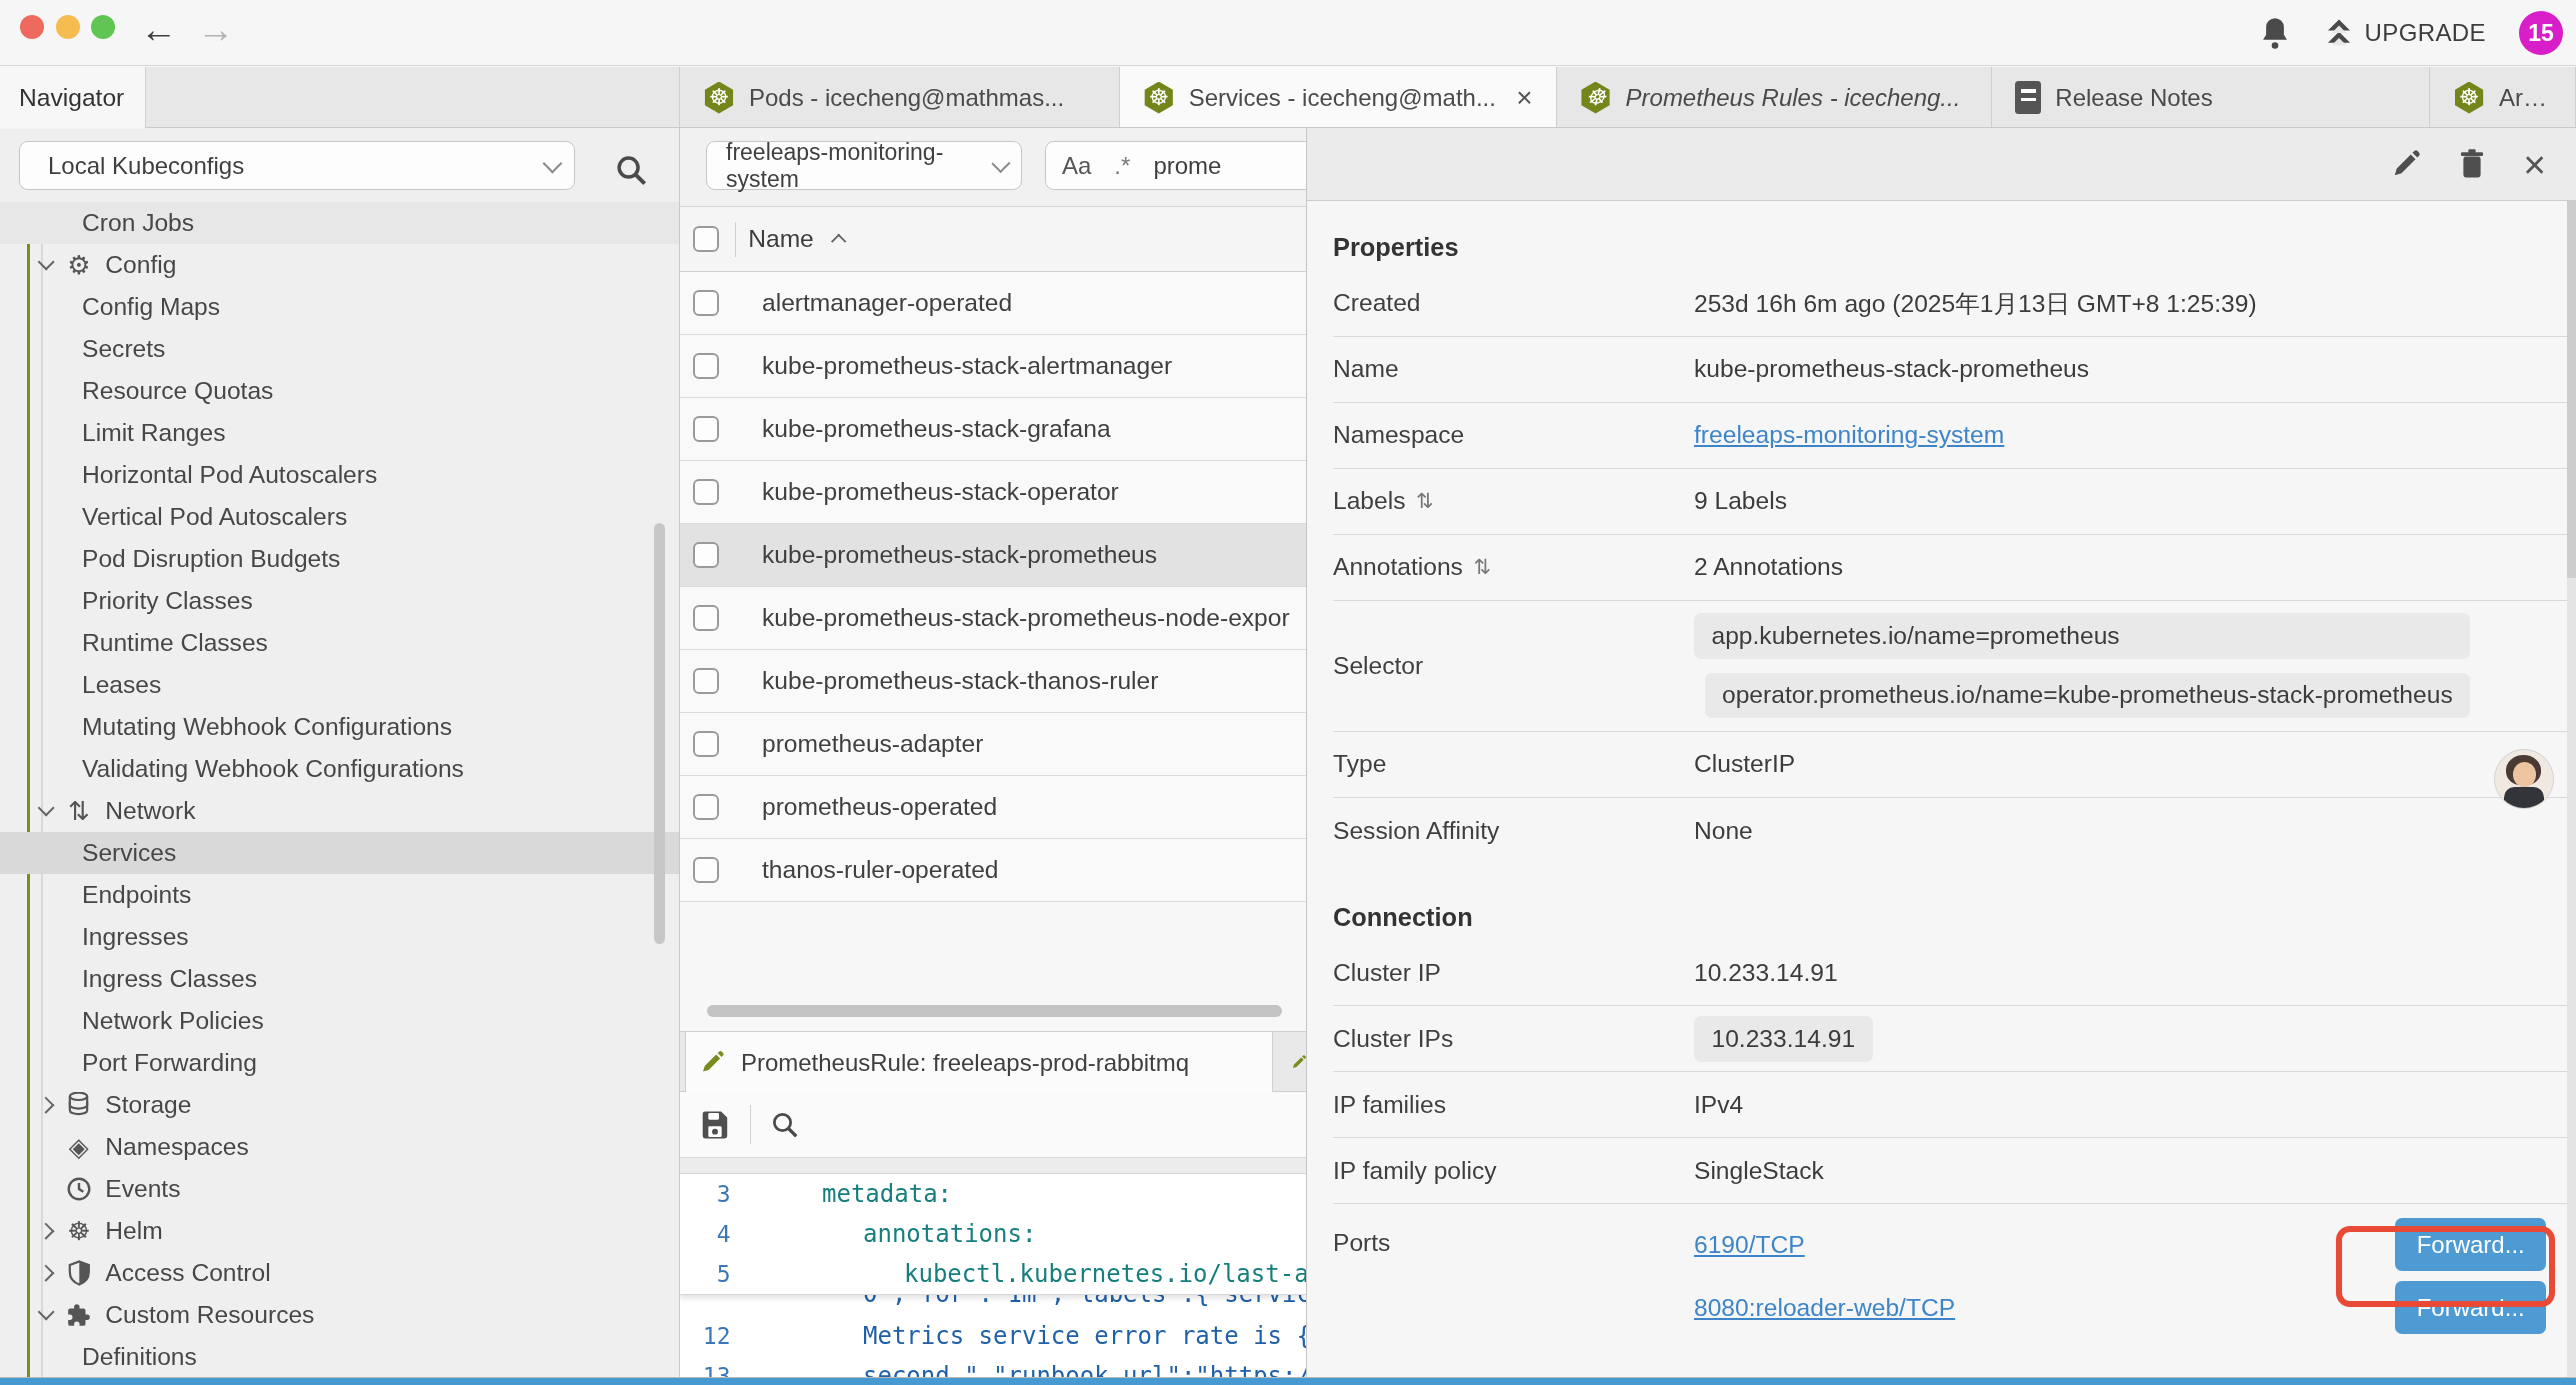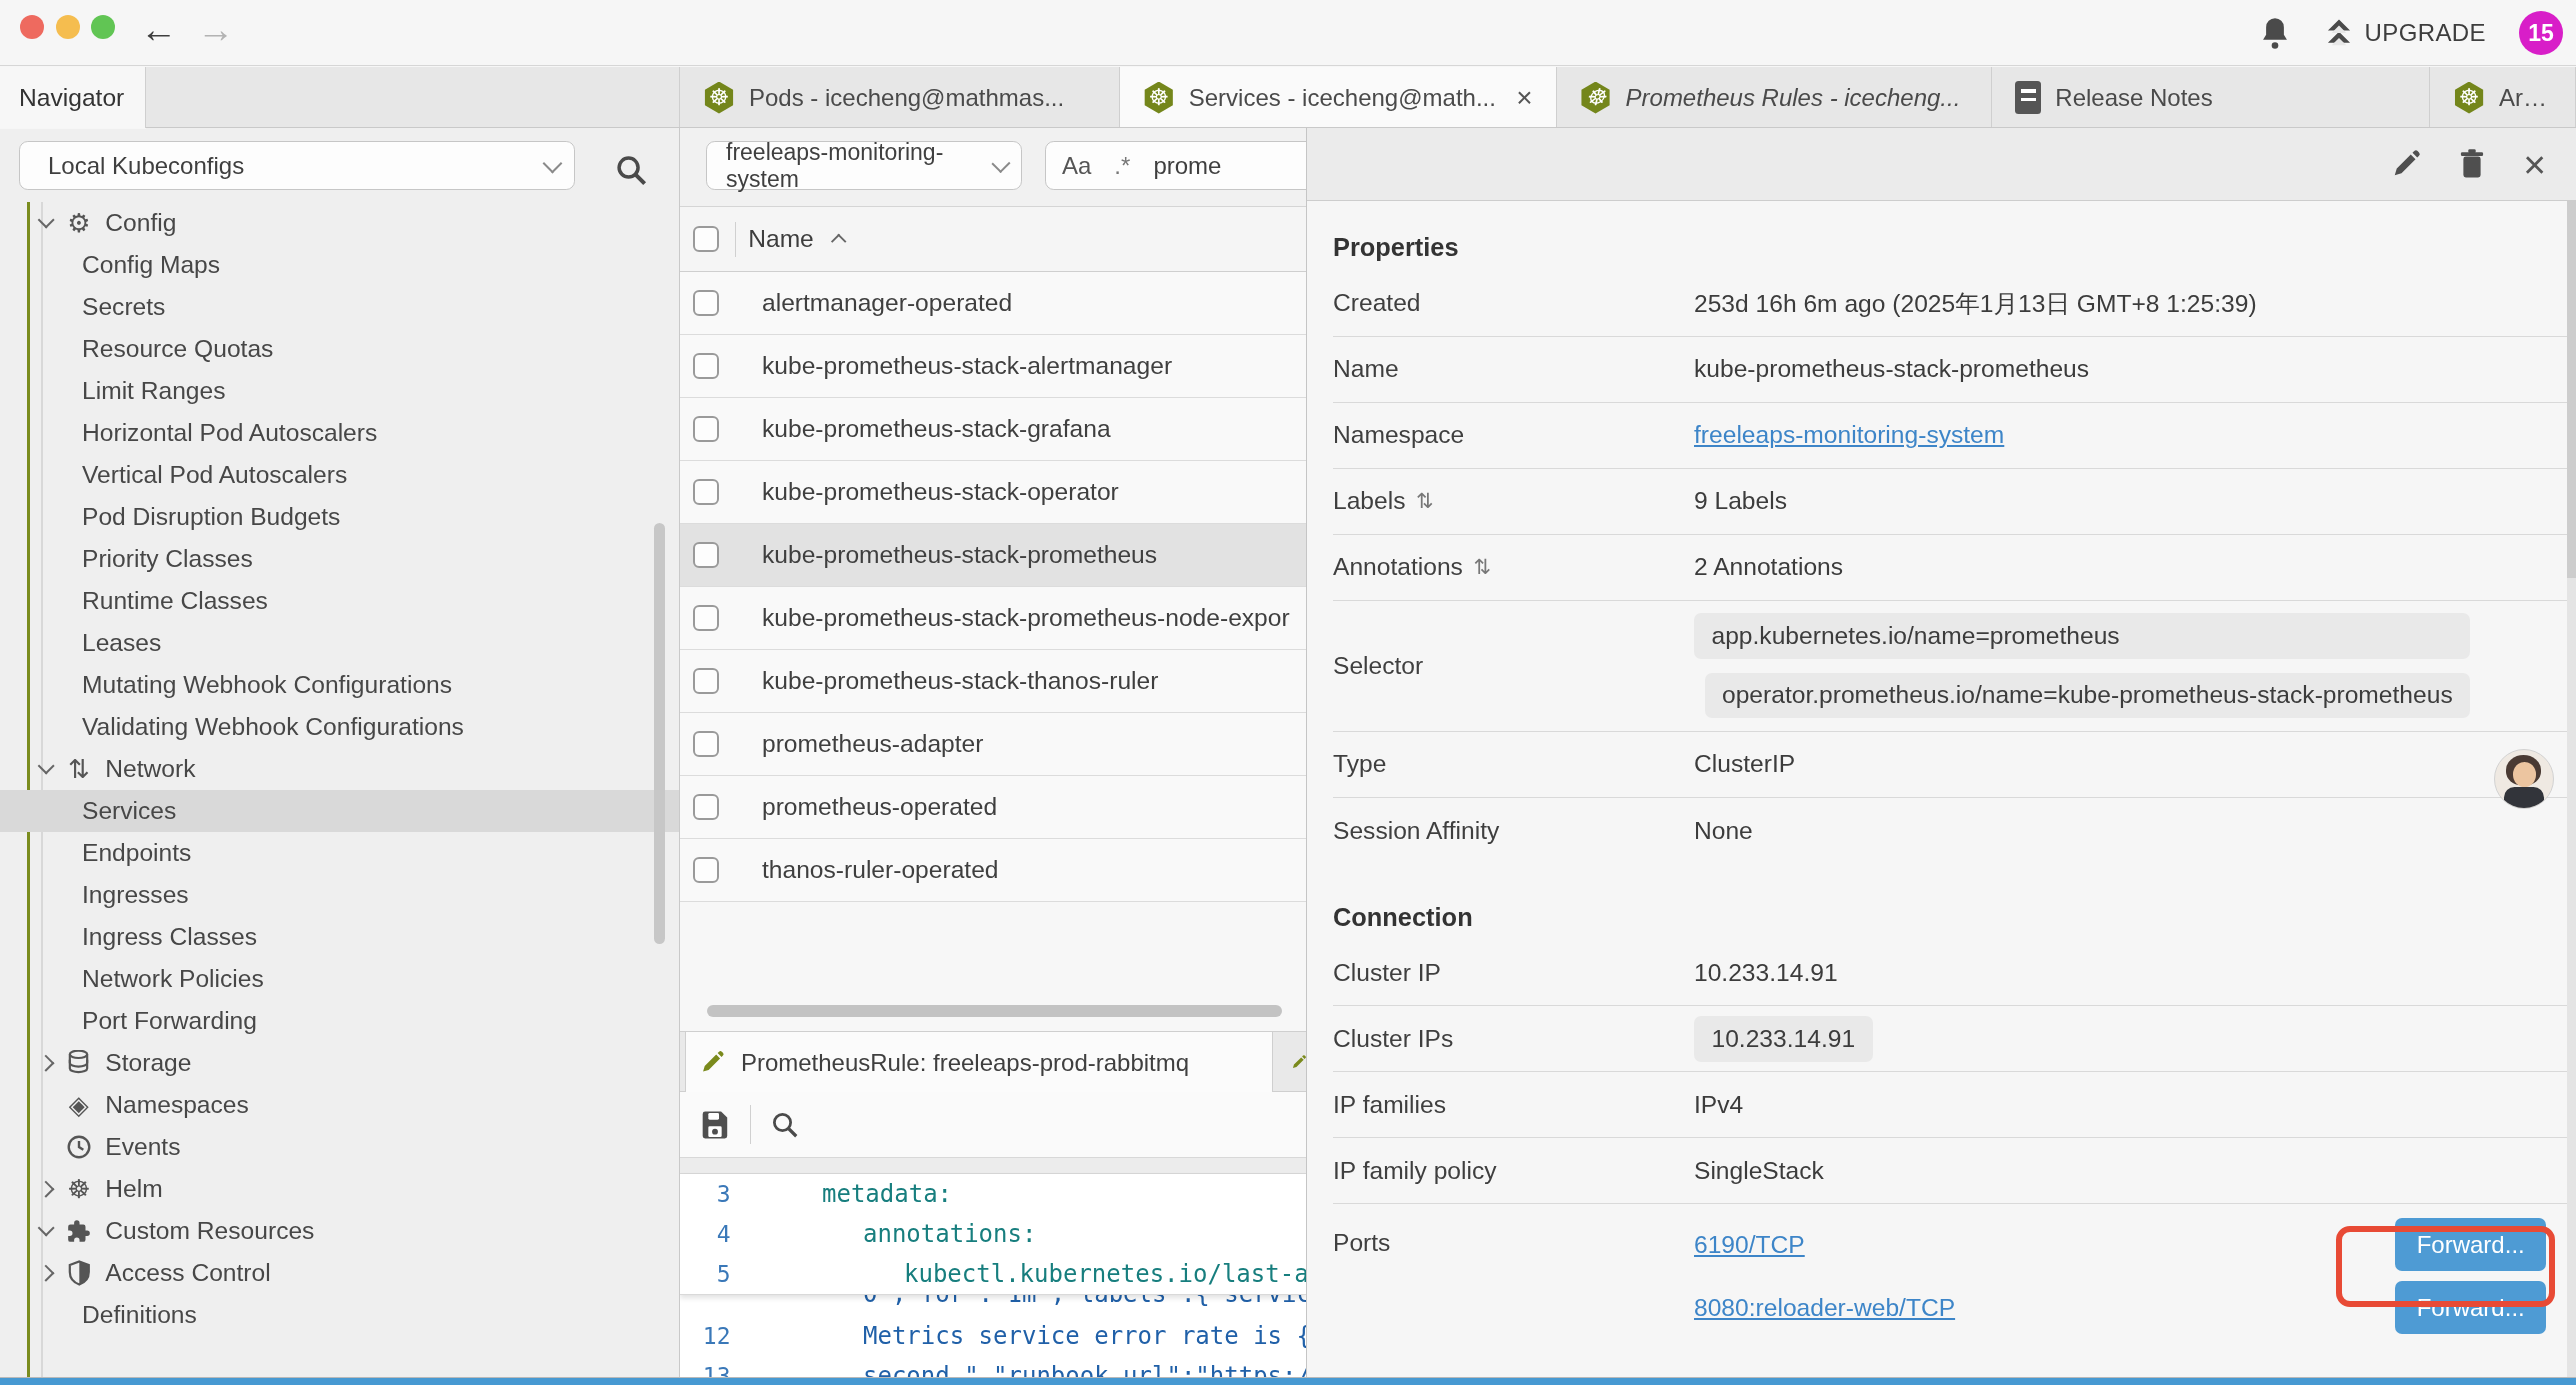--- a/index.html
+++ b/index.html
@@ -196,20 +196,23 @@
         <svg class="ic" width="35" height="35" viewBox="0 0 24 24">
             <circle cx="10" cy="10" r="6.5" fill="none" stroke="#4a4a4a" stroke-width="2.4"></circle>
             <line x1="15" y1="15" x2="21" y2="21" stroke="#4a4a4a" stroke-width="2.8"></line>
           </svg>
       </span>
     </div>
     <div class="tree">
       <div class="guide-green"></div>
       <div class="guide-gray"></div>
 
+      <div class="ti sel-light">
+          <span>Cron Jobs</span>
+        </div>
       <div class="ti g">
         <span class="tchev down"></span>
         <span class="tico">⚙</span>
         <span>Config</span>
       </div>
       <div class="ti">
           <span>Config Maps</span>
         </div>
       <div class="ti">
           <span>Secrets</span>
@@ -292,37 +295,37 @@
             </svg>
         </span>
         <span>Events</span>
       </div>
       <div class="ti g">
         <span class="tchev right"></span>
         <span class="tico">☸</span>
         <span>Helm</span>
       </div>
       <div class="ti g">
-        <span class="tchev down"></span>
-        <span class="tico">
-          <svg class="ic" width="26" height="26" viewBox="0 0 24 24">
-              <path fill="#555" d="M10 2a2.5 2.5 0 0 1 2.5 2.5V6H16a2 2 0 0 1 2 2v3.5h1.5a2.5 2.5 0 1 1 0 5H18V20a2 2 0 0 1-2 2h-3.5v-1.5a2.5 2.5 0 1 0-5 0V22H4a2 2 0 0 1-2-2v-3.5h1.5a2.5 2.5 0 1 0 0-5H2V8a2 2 0 0 1 2-2h3.5V4.5A2.5 2.5 0 0 1 10 2z"></path>
-            </svg>
-        </span>
-        <span>Custom Resources</span>
-      </div>
-      <div class="ti g">
         <span class="tchev right"></span>
         <span class="tico">
           <svg class="ic" width="24.6" height="26" viewBox="0 0 24 26">
               <path d="M12 1.5l9.5 3.5v7c0 6-4 10.5-9.5 12.5C6.5 22.5 2.5 18 2.5 12v-7z" fill="none" stroke="#555" stroke-width="2.2"></path>
               <path d="M12 1.5l9.5 3.5v7c0 6-4 10.5-9.5 12.5z" fill="#555"></path>
             </svg>
         </span>
         <span>Access Control</span>
+      </div>
+      <div class="ti g">
+        <span class="tchev down"></span>
+        <span class="tico">
+          <svg class="ic" width="26" height="26" viewBox="0 0 24 24">
+              <path fill="#555" d="M10 2a2.5 2.5 0 0 1 2.5 2.5V6H16a2 2 0 0 1 2 2v3.5h1.5a2.5 2.5 0 1 1 0 5H18V20a2 2 0 0 1-2 2h-3.5v-1.5a2.5 2.5 0 1 0-5 0V22H4a2 2 0 0 1-2-2v-3.5h1.5a2.5 2.5 0 1 0 0-5H2V8a2 2 0 0 1 2-2h3.5V4.5A2.5 2.5 0 0 1 10 2z"></path>
+            </svg>
+        </span>
+        <span>Custom Resources</span>
       </div>
       <div class="ti">
           <span>Definitions</span>
         </div>
     </div>
     <div class="side-thumb"></div>
   </aside>
 
   <section class="middle">
     <div class="mtop">

